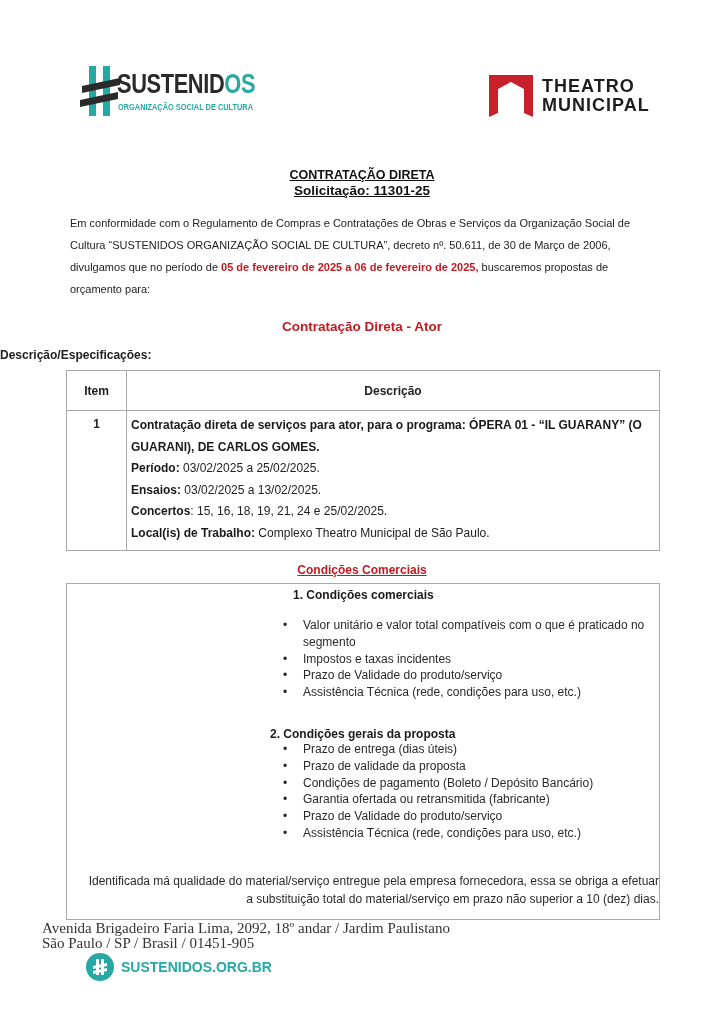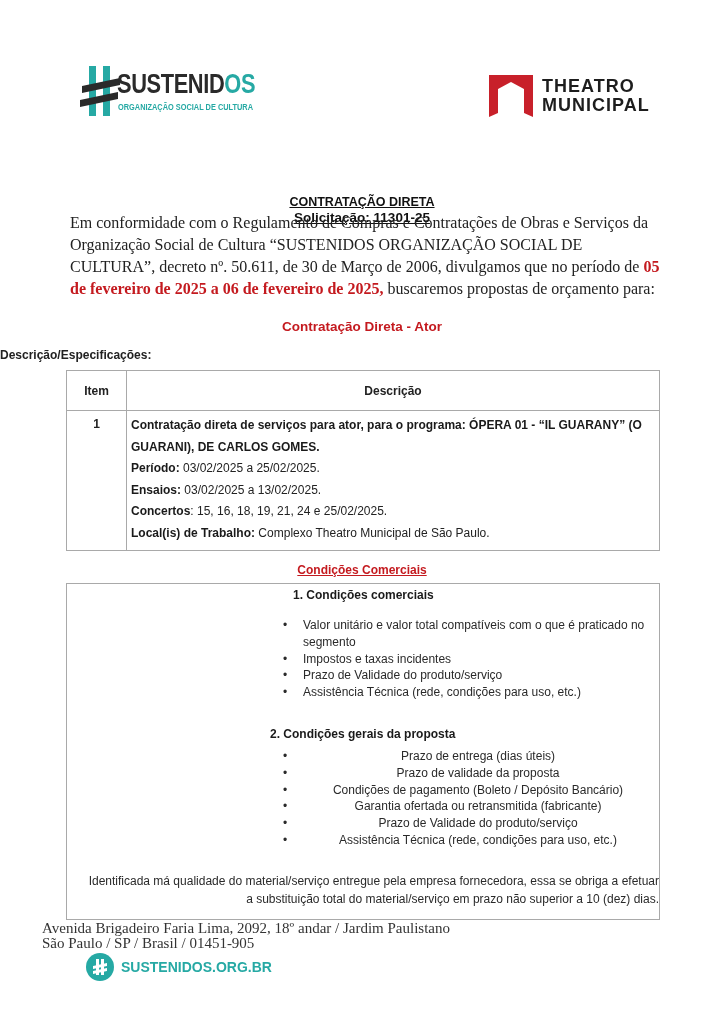--- a/index.html
+++ b/index.html
@@ -19,25 +19,25 @@
 
     .logo-theatro { left: 489px; top: 74px; width: 165px; height: 44px; }
     .logo-theatro .arch { position: absolute; left: 0; top: 1px; width: 44px; height: 42px; }
     .logo-theatro .t1, .logo-theatro .t2 { position: absolute; left: 53px; font-size: 18px; font-weight: bold;
                       color: #1d1d1d; letter-spacing: 1px; white-space: nowrap; }
     .logo-theatro .t1 { top: 2px; }
     .logo-theatro .t2 { top: 21px; }
 
     
     .title { left: 0; width: 724px; text-align: center; font-weight: bold; font-size: 12.5px;
-             text-decoration: underline; color: #111; margin-top: 27px; }
+             text-decoration: underline; color: #111; }
     .title1 { top: 168px; }
     .title2 { top: 183px; font-size: 13.5px; }
 
-    .intro { left: 70px; top: 212px; width: 590px; font-size: 16px; line-height: 22px; color: #222; font-family: Liberation Serif, serif; }
+    .intro { left: 70px; top: 212px; width: 590px; font-size: 11px; line-height: 22px; color: #222; }
     .intro .red { color: #c41a1f; font-weight: bold; }
 
     .section-red { left: 0; width: 724px; text-align: center; color: #c41a1f; font-weight: bold; font-size: 13.5px; top: 319px; }
     .spec-heading { left: 0; width: 724px; text-align: left; font-weight: bold; font-size: 12px; top: 348px; color: #222; }
 
     
     .tbl { left: 66px; top: 370px; width: 594px; border-collapse: collapse; font-size: 12px; }
     .tbl td, .tbl th { border: 1px solid #a9a9a9; }
     .tbl th { height: 37px; font-weight: bold; color: #222; margin-left: 32px; }
     .tbl .col-item { width: 57px; text-align: center; }
@@ -116,21 +116,21 @@
 <div class="abs cond-box">
   <div class="cond-h" style="left:226px; top:4px;">1. Condições comerciais</div>
   <ul class="cond-list" style="left:216px; top:33px; width:370px;">
     <li>Valor unitário e valor total compatíveis com o que é praticado no segmento</li>
     <li>Impostos e taxas incidentes</li>
     <li>Prazo de Validade do produto/serviço</li>
     <li>Assistência Técnica (rede, condições para uso, etc.)</li>
   </ul>
 
   <div class="cond-h" style="left:203px; top:143px;">2. Condições gerais da proposta</div>
-  <ul class="cond-list" style="left:216px; top:164px; width:370px;text-align:center;">
+  <ul class="cond-list" style="left:216px; top:157px; width:370px;">
     <li>Prazo de entrega (dias úteis)</li>
     <li>Prazo de validade da proposta</li>
     <li>Condições de pagamento (Boleto / Depósito Bancário)</li>
     <li>Garantia ofertada ou retransmitida (fabricante)</li>
     <li>Prazo de Validade do produto/serviço</li>
     <li>Assistência Técnica (rede, condições para uso, etc.)</li>
   </ul>
 
   <div class="cond-note" style="top:288px;">
     <div>Identificada má qualidade do material/serviço entregue pela empresa fornecedora, essa se obriga a efetuar</div>

